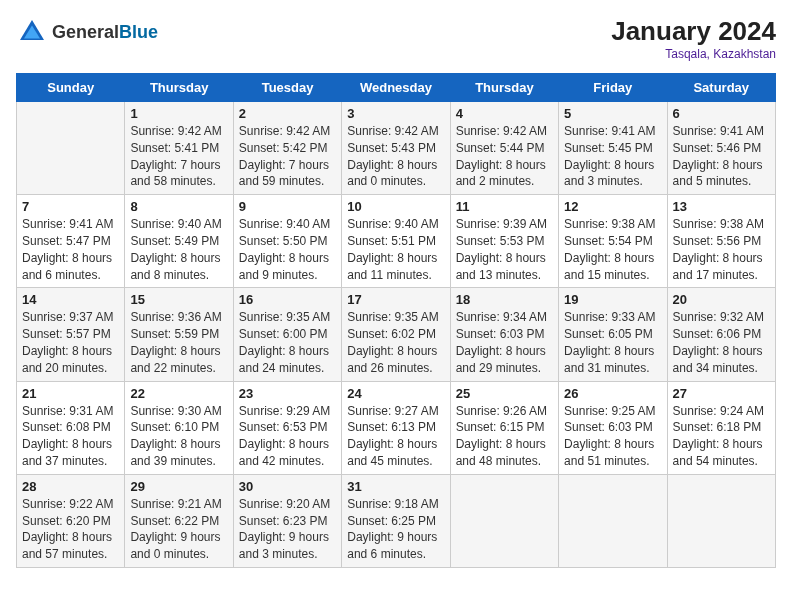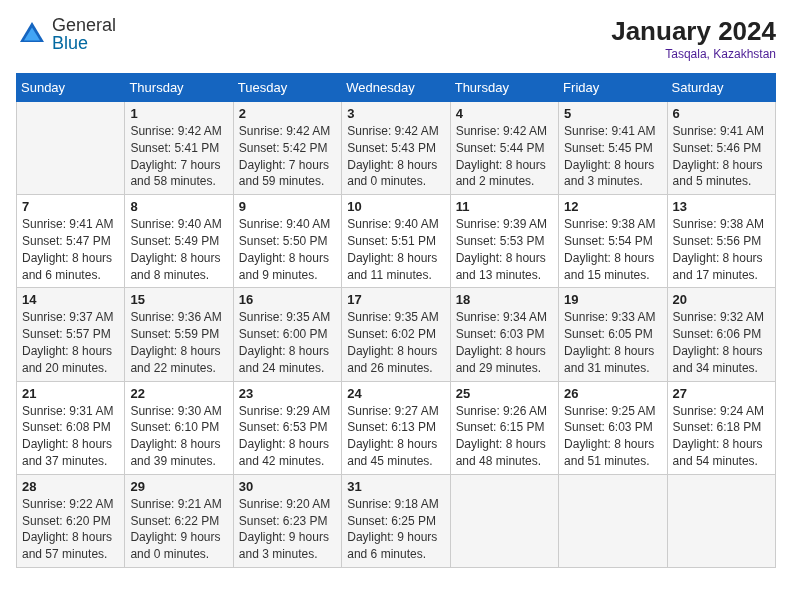--- a/index.html
+++ b/index.html
@@ -15,23 +15,23 @@
       justify-content: space-between;
       align-items: flex-start;
       margin-bottom: 12px;
     }
     .logo {
       display: flex;
       align-items: center;
     }
     .logo-text {
       display: flex;
-      flex-direction: column;
+      flex-direction: row;
       font-size: 18px;
-      font-weight: normal;
+      font-weight: bold;
       line-height: 1;
     }
     .logo-general { color: #333; }
     .logo-blue { color: #0369a1; }
     .logo-icon {
       width: 32px;
       height: 32px;
       margin-right: 4px;
     }
     .title-block {
@@ -48,23 +48,23 @@
     }
     table {
       width: 100%;
       border-collapse: collapse;
       table-layout: fixed;
     }
     thead tr th {
       background-color: #1565c0;
       color: #fff;
       font-size: 13px;
-      font-weight: normal;
+      font-weight: bold;
       padding: 6px 4px;
-      text-align: left;
+      text-align: center;
       border: 1px solid #1565c0;
     }
     tbody tr td {
       border: 1px solid #ccc;
       vertical-align: top;
       padding: 4px 5px;
       font-size: 10.5px;
       color: #222;
       background: #fff;
       height: 85px;

